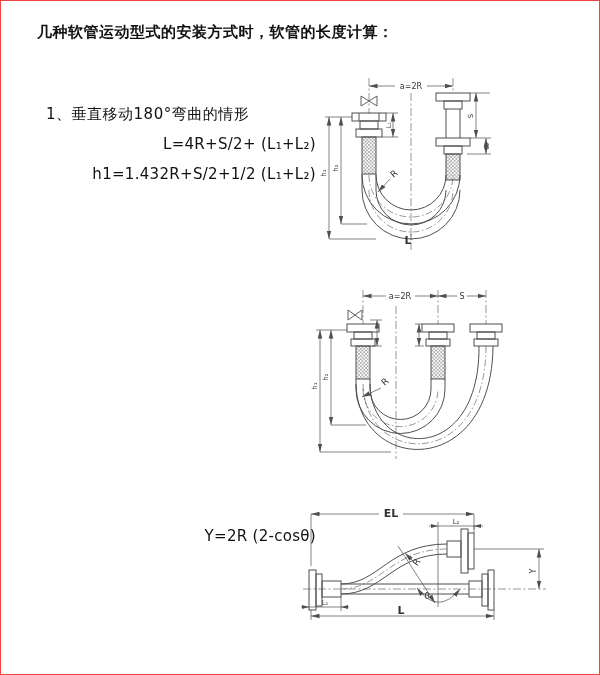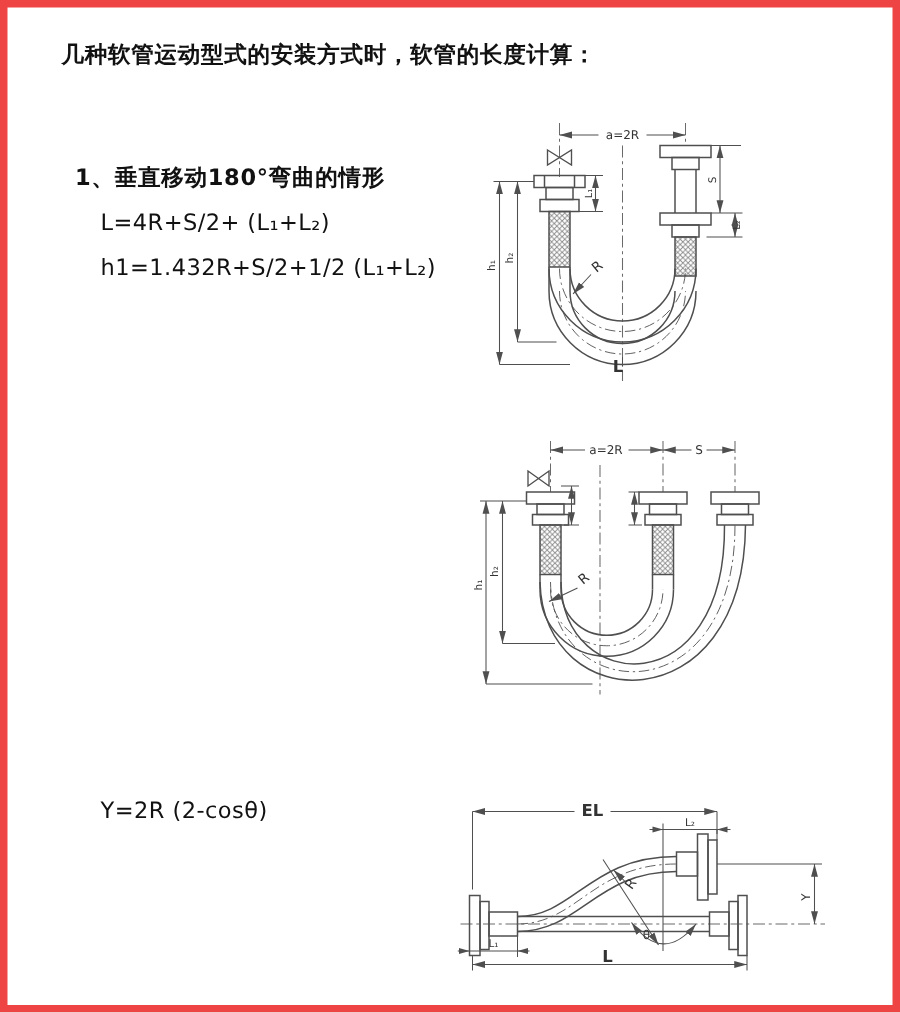--- a/index.html
+++ b/index.html
@@ -1,32 +1,32 @@
 <!DOCTYPE html>
 <html><head>
 <meta charset="utf-8">
 <style>
   html,body{margin:0;padding:0;background:#e9e9e9;}
   .canvas{
     position:relative;width:600px;height:675px;background:#ffffff;
-    border:5px solid #ef4444;box-sizing:border-box;overflow:hidden;
+    border:1px solid #ef4444;box-sizing:border-box;overflow:hidden;
     font-family:"DejaVu Sans","Liberation Sans",sans-serif;color:#111;
   }
   .doc-title{
     position:absolute;left:36px;top:22px;font-size:15px;font-weight:bold;
     letter-spacing:0.5px;white-space:nowrap;
   }
   .section{position:absolute;left:45px;width:270px;}
   .sec1{top:104px;} .sec2{top:303px;} .sec3{top:515px;}
-  .heading{font-size:15px;font-weight:bold;letter-spacing:0.5px;line-height:19px;white-space:nowrap;}
-  .formula{margin-top:11px;margin-left:17px;font-size:15px;line-height:19px;letter-spacing:0.3px;white-space:nowrap;}
+  .heading{font-size:15px;font-weight:normal;letter-spacing:0.5px;line-height:19px;white-space:nowrap;}
+  .formula{margin-top:11px;margin-left:17px;font-size:15px;line-height:19px;letter-spacing:0.3px;white-space:nowrap;text-align:right;}
   .diagram{position:absolute;}
   .dg1{left:298px;top:67px;}
   .dg2{left:295px;top:283px;}
-  .dg3{left:300px;top:526px;}
+  .dg3{left:300px;top:503px;}
   svg{display:block;}
   svg text{font-family:"DejaVu Sans","Liberation Sans",sans-serif;fill:#333;}
 </style>
 </head>
 <body>
 
 <div class="canvas">
 
   <div class="doc-title">几种软管运动型式的安装方式时，软管的长度计算：</div>
 

